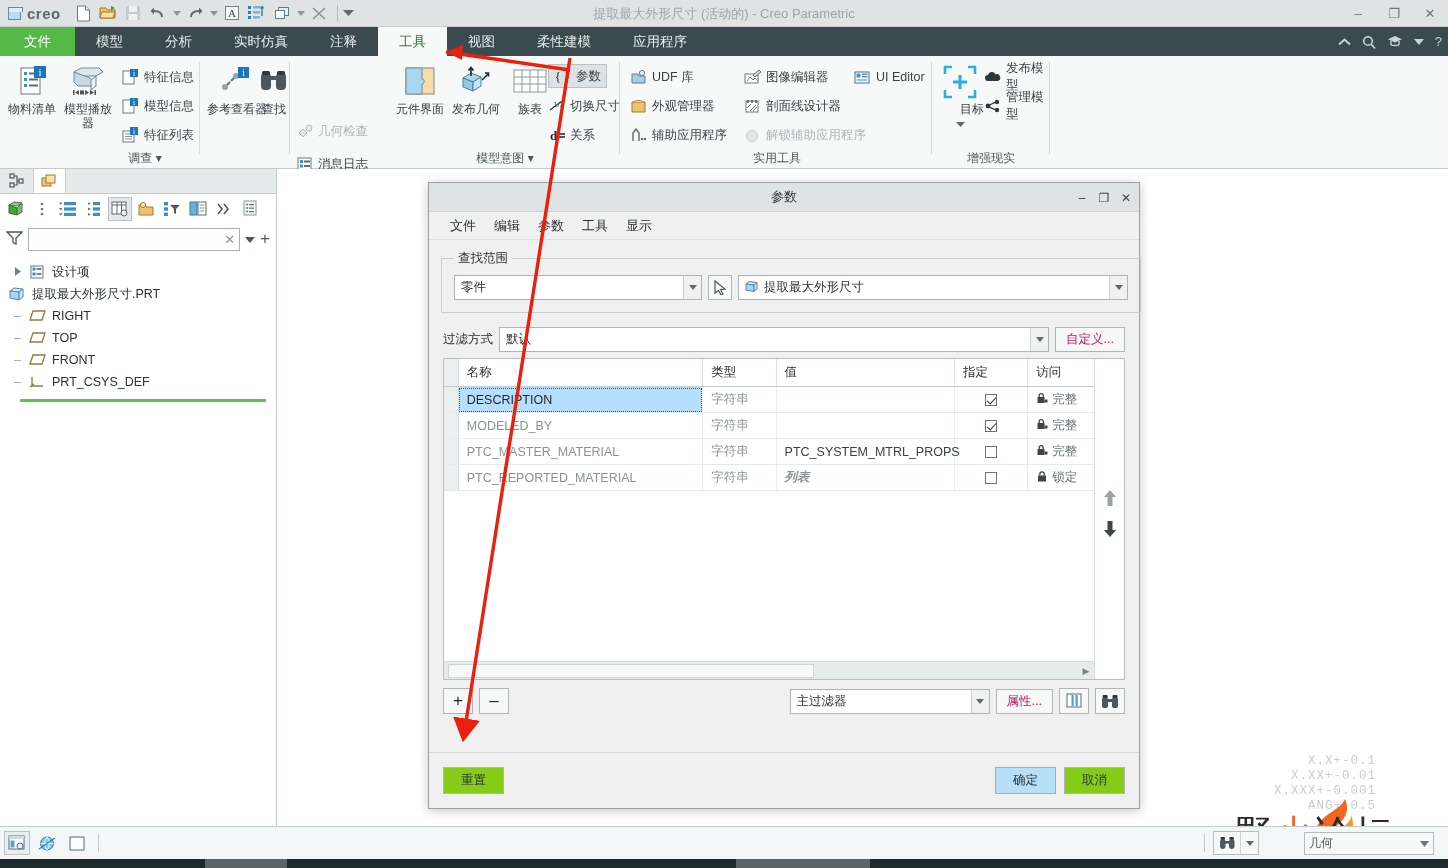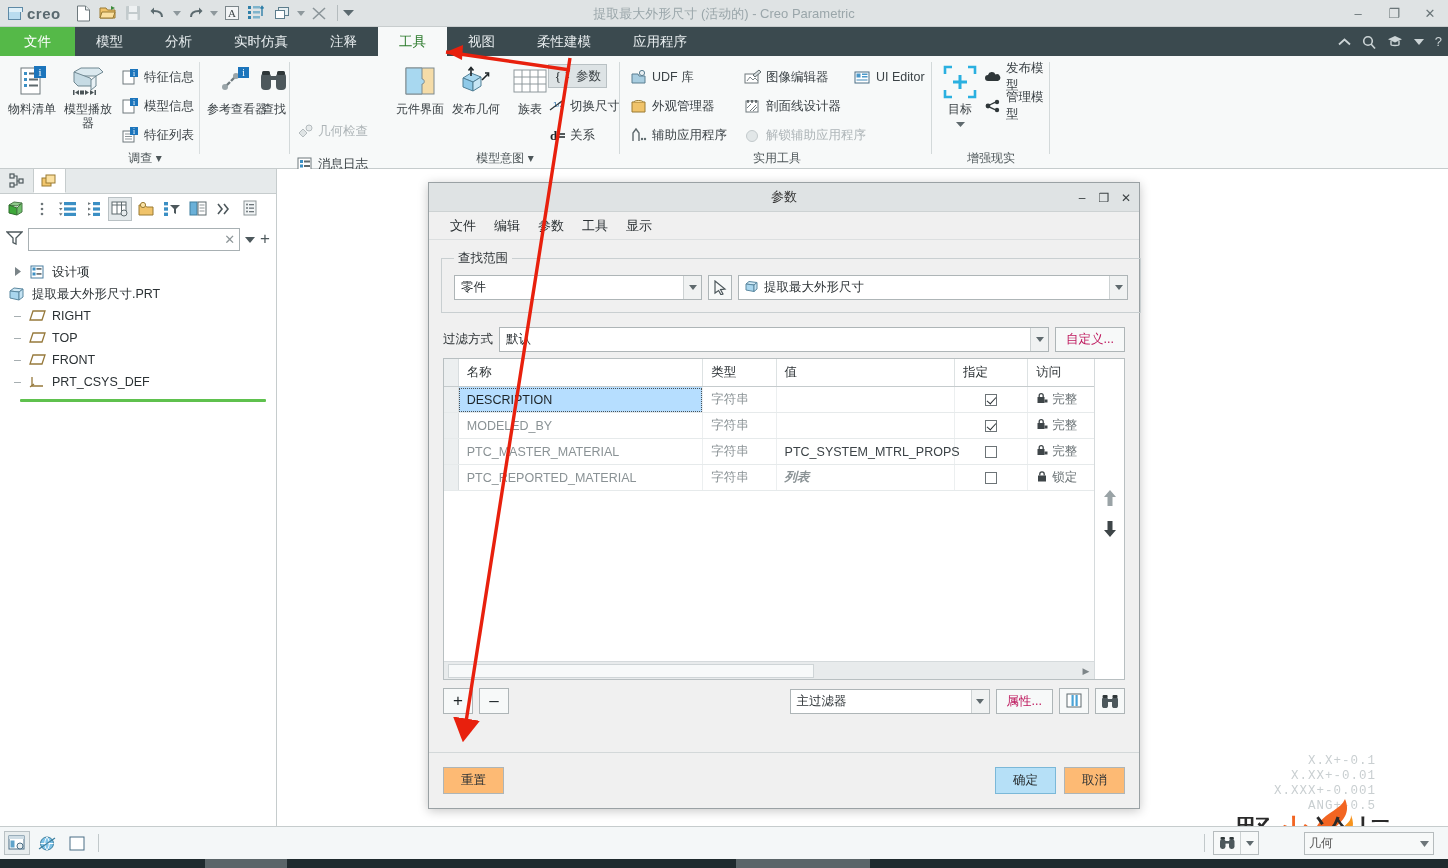--- a/index.html
+++ b/index.html
@@ -137,21 +137,21 @@
   .chk.on:after{content:'';position:absolute;left:3px;top:0px;width:4px;height:8px;border:solid #2b3134;border-width:0 1.6px 1.6px 0;transform:rotate(42deg);}
   .acc{display:flex;align-items:center;gap:3px;color:#6a7275;}
   .lnk{color:#2a59a8;font-style:italic;font-weight:bold;}
   #vscrollcol{width:30px;border-left:1px solid #d5dadc;background:#fff;display:flex;flex-direction:column;align-items:center;padding-top:130px;gap:10px;}
   #hscroll{height:18px;border-top:1px solid #d5dadc;background:#e8ebec;display:flex;align-items:center;}
   #hscroll .thumb{height:14px;background:#f7f9f9;border:1px solid #cfd5d7;margin-left:4px;}
   #hscroll .rarr{margin-left:auto;width:16px;text-align:center;color:#7d8588;font-size:9px;}
   #lowerbar{display:flex;align-items:center;gap:6px;margin:8px 2px 0 2px;}
   #lowerbar .sq{width:30px;height:26px;border:1px solid #aeb5b7;background:#f7f9f9;display:flex;align-items:center;justify-content:center;font-size:17px;color:#1d2427;}
   #dlgfooter{position:absolute;left:0;bottom:0;width:100%;height:56px;border-top:1px solid #d3d8d9;background:#f0f0f0;display:flex;align-items:center;padding:0 14px;}
-  .fbtn{height:27px;min-width:61px;border:1px solid #aeb5b7;background:#fdba74;display:flex;align-items:center;justify-content:center;padding:0 14px;font-size:12.5px;color:#2b3134;}
+  .fbtn{height:27px;min-width:61px;border:1px solid #aeb5b7;background:#84cc16;display:flex;align-items:center;justify-content:center;padding:0 14px;font-size:12.5px;color:#2b3134;}
   .fbtn.primary{background:#b6e0f7;border-color:#7bb8d8;}
   #footright{margin-left:auto;display:flex;gap:8px;}
 
   
   #annot{position:absolute;left:0;top:0;width:1448px;height:868px;pointer-events:none;}
 </style>
 </head>
 <body>
 
 <div id="titlebar">
@@ -563,21 +563,21 @@
             <rect x="2.5" y="10" width="11" height="2" fill="#9ec4dc"></rect>
           </svg>
       </span>
       <span>UI Editor</span>
     </div>
     <div class="glabel" style="width:310px;">实用工具</div>
     <div class="gsep"></div>
   </div>
 
   <div class="rgroup" style="left:932px;width:118px;">
-    <div class="bigbtn" style="left:4px;width:48px;">
+    <div class="bigbtn" style="left:4px;width:48px;text-align:right;">
       <div class="ic">
         <svg width="34" height="34" viewBox="0 0 34 34">
           <g stroke="#2ab0e0" stroke-width="2.6" fill="none">
             <path d="M2 9V2h7M25 2h7v7M32 25v7h-7M9 32H2v-7"></path>
           </g>
           <path d="M17 10v14M10 17h14" stroke="#2ab0e0" stroke-width="3"></path>
         </svg>
       </div>
       <div class="lb">目标</div>
       <div style="text-align:center"><svg width="9" height="5">

